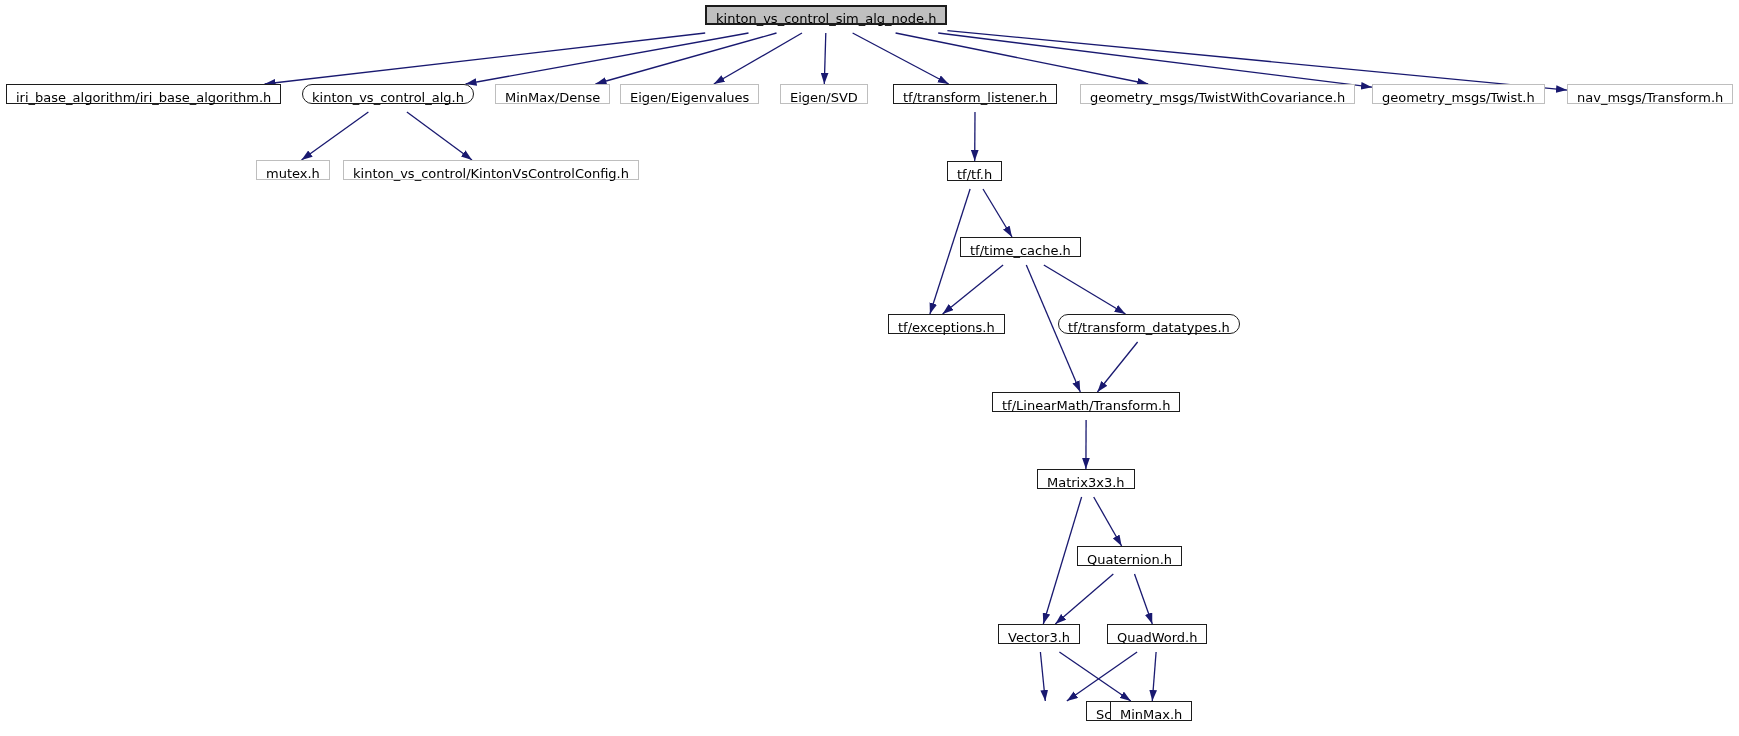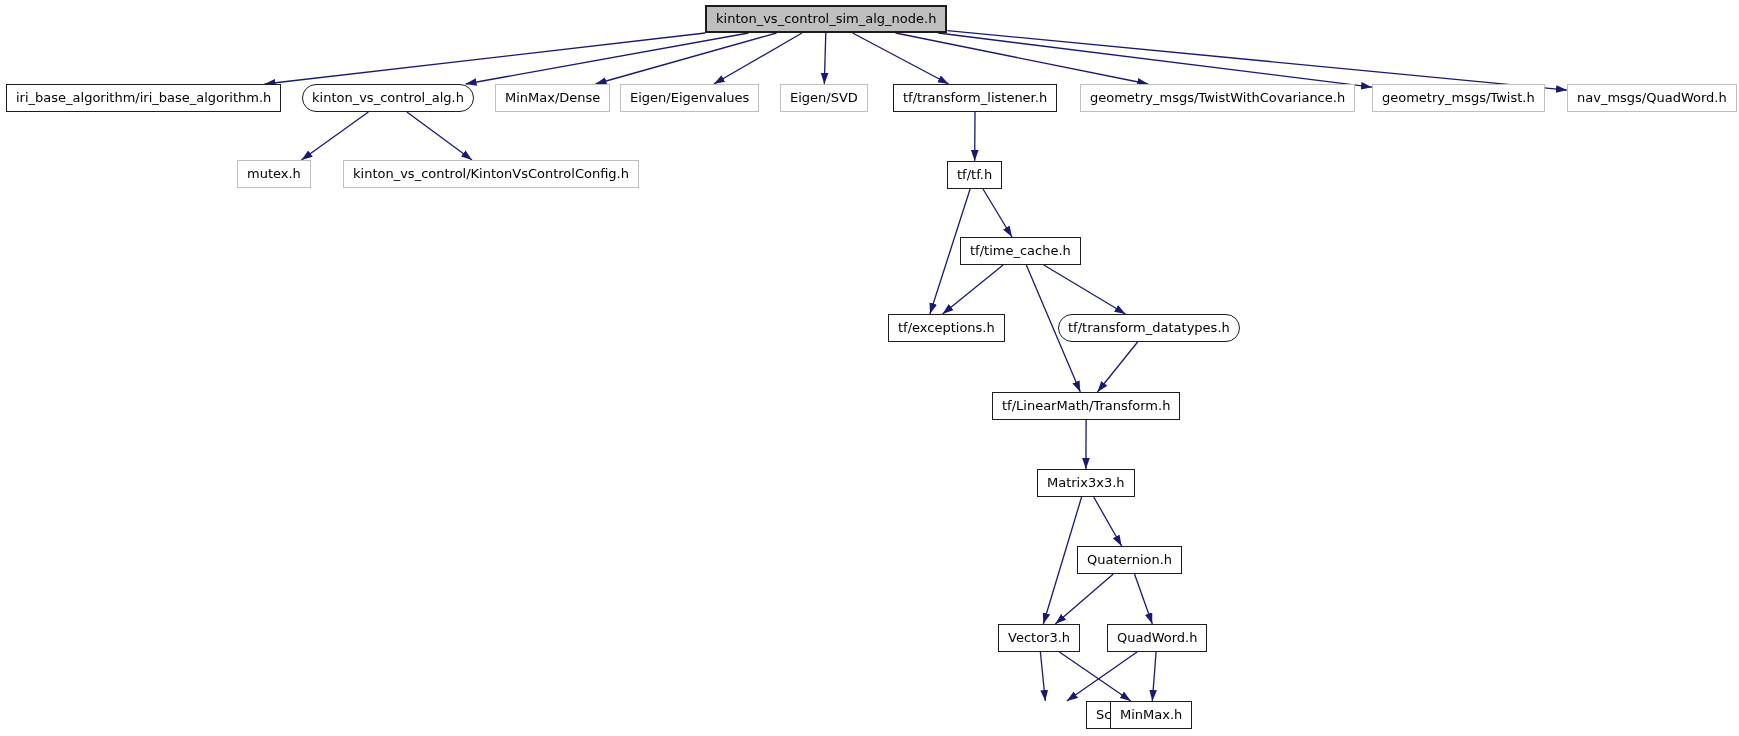--- a/index.html
+++ b/index.html
@@ -18,21 +18,21 @@
   #edges-svg {
     position: absolute;
     left: 0;
     top: 0;
     width: 1739px;
     height: 736px;
   }
   .node {
     position: absolute;
     box-sizing: border-box;
-    height: 28px;
+    height: 20px;
     line-height: 26px;
     padding: 0 9px;
     font-size: 13px;
     color: #000000;
     background: #ffffff;
     white-space: nowrap;
     text-align: center;
   }
   .node.internal {
     border: 1px solid #1c1c1c;
@@ -90,23 +90,23 @@
   <div class="node main" style="left:705px;  top:5px;">kinton_vs_control_sim_alg_node.h</div>
 
   <div class="node internal" style="left:6px;    top:84px;">iri_base_algorithm/iri_base_algorithm.h</div>
   <div class="node internal" style="left:302px;  top:84px;border-radius:14px;">kinton_vs_control_alg.h</div>
   <div class="node external" style="left:495px;  top:84px;">MinMax/Dense</div>
   <div class="node external" style="left:620px;  top:84px;text-align:right;">Eigen/Eigenvalues</div>
   <div class="node external" style="left:780px;  top:84px;">Eigen/SVD</div>
   <div class="node internal" style="left:893px;  top:84px;">tf/transform_listener.h</div>
   <div class="node external" style="left:1080px; top:84px;">geometry_msgs/TwistWithCovariance.h</div>
   <div class="node external" style="left:1372px; top:84px;">geometry_msgs/Twist.h</div>
-  <div class="node external" style="left:1567px; top:84px;">nav_msgs/QuadWord.h</div>
+  <div class="node external" style="left:1567px; top:84px;">nav_msgs/Transform.h</div>
 
-  <div class="node external" style="left:237px;  top:160px;">mutex.h</div>
+  <div class="node external" style="left:256px;  top:160px;">mutex.h</div>
   <div class="node external" style="left:343px;  top:160px;">kinton_vs_control/KintonVsControlConfig.h</div>
   <div class="node internal" style="left:947px;  top:161px;">tf/tf.h</div>
 
   <div class="node internal" style="left:960px;  top:237px;">tf/time_cache.h</div>
 
   <div class="node internal" style="left:867px;  top:314px;margin-left:21px;">tf/exceptions.h</div>
   <div class="node internal" style="left:1058px; top:314px;border-radius:14px;">tf/transform_datatypes.h</div>
 
   <div class="node internal" style="left:992px;  top:392px;">tf/LinearMath/Transform.h</div>
 

